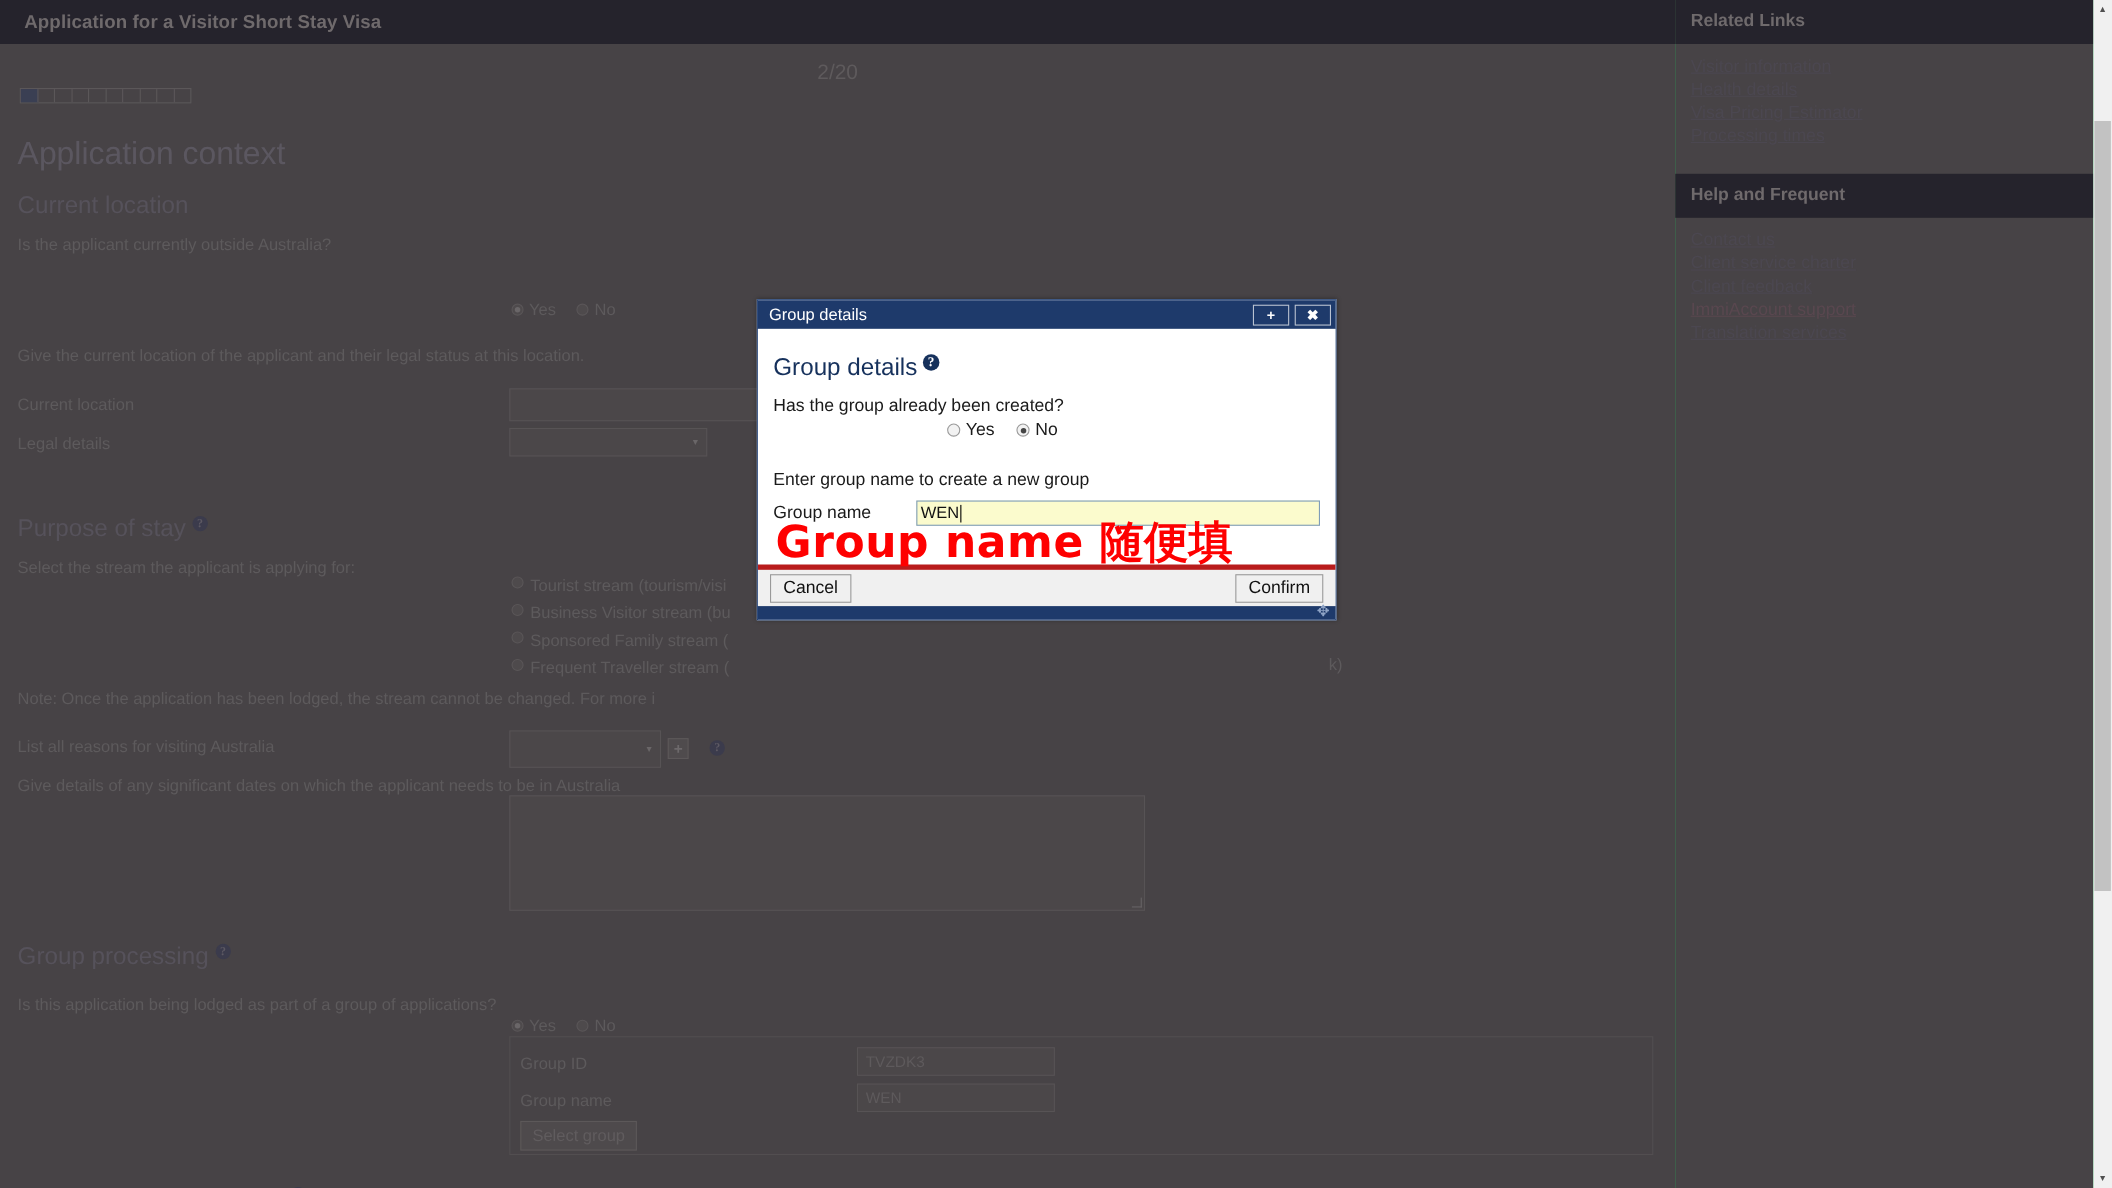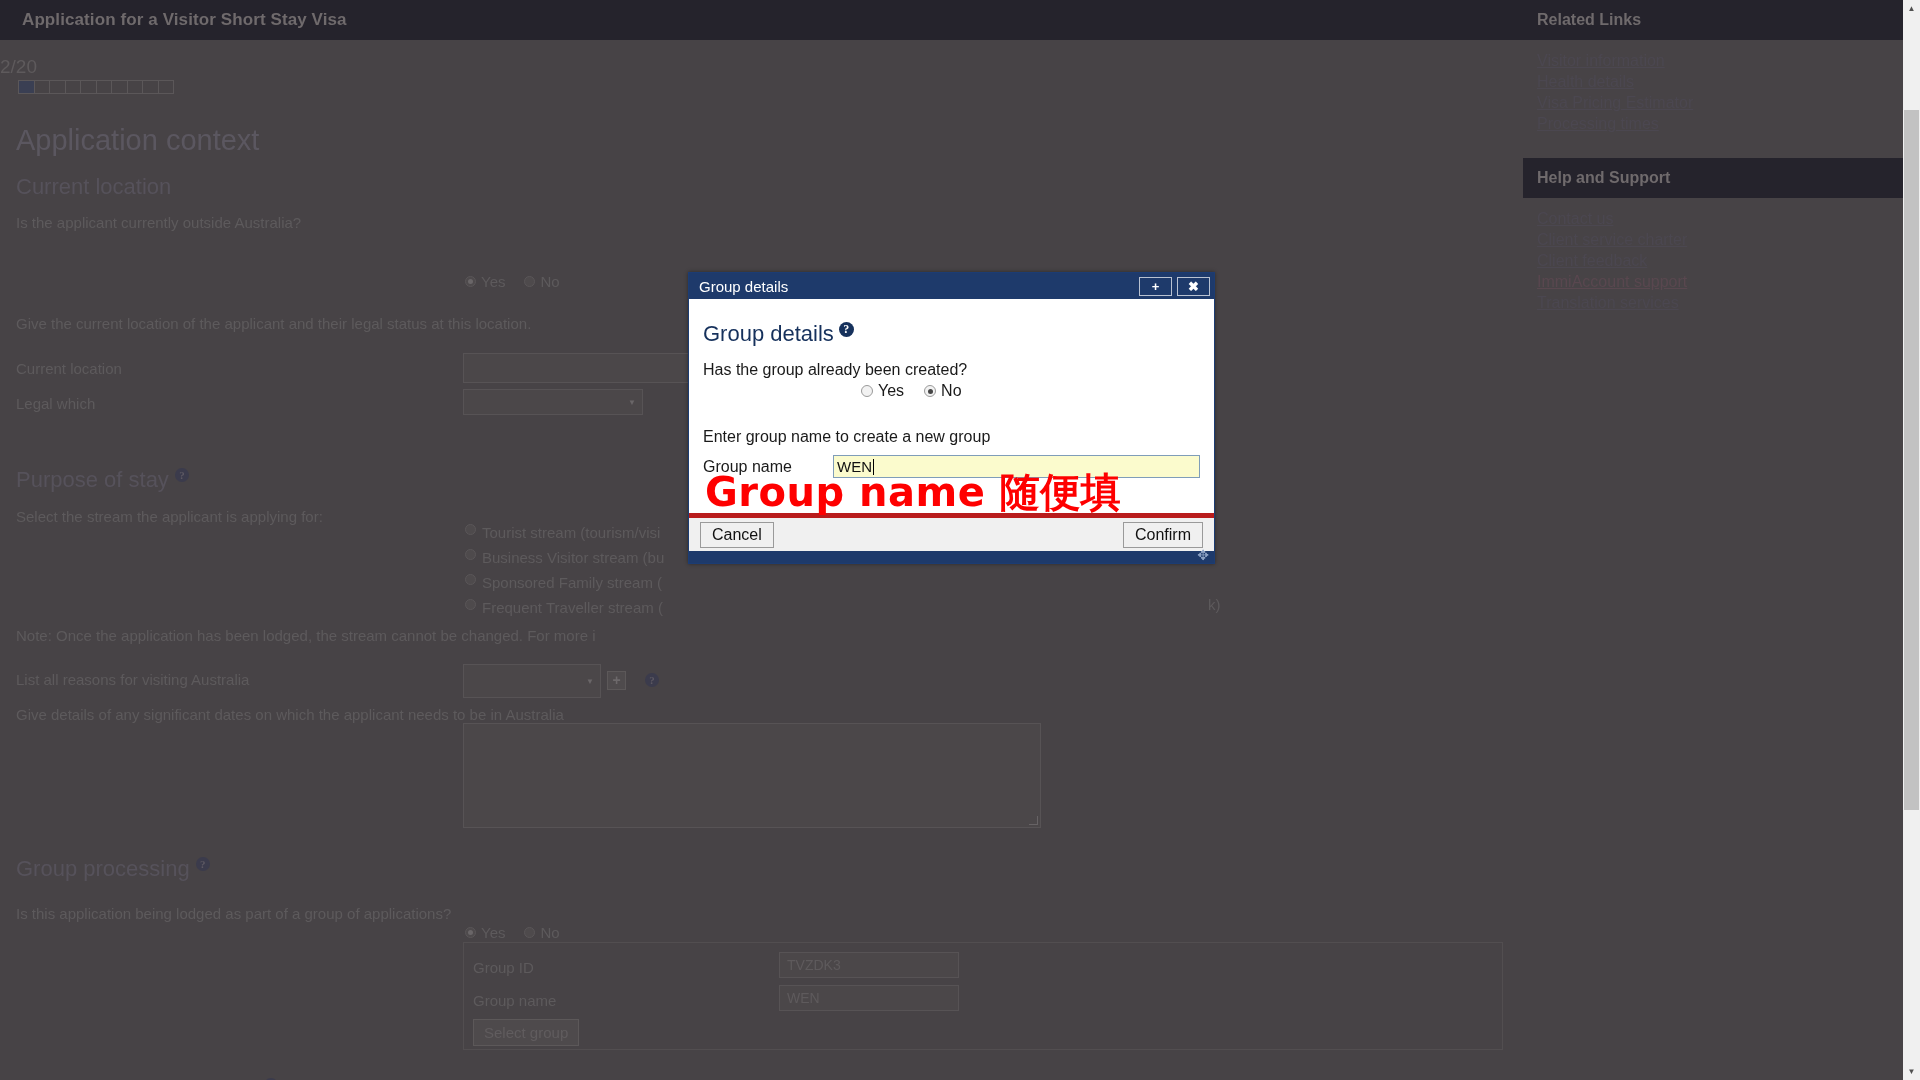--- a/index.html
+++ b/index.html
@@ -44,20 +44,21 @@
     width: 1523px;
     bottom: 0;
     background: #474346;
   }
 
   
   .step-counter {
     position: absolute;
     left: 0; top: 16px;
     width: 1523px;
+    text-align: center;
     color: #5e5a5c;
     font-size: 19px;
   }
   .progress {
     position: absolute;
     left: 18px; top: 40px;
     width: 156px; height: 14px;
     border: 1px solid #5b5759;
     display: flex;
   }
@@ -470,21 +471,21 @@
       <span>No</span>
     </div>
 
     <div class="lbl" style="left:16px; top:275px">Give the current location of the applicant and their legal status at this location.</div>
 
     <div class="lbl" style="left:16px; top:320px">Current location</div>
     <div class="field" style="left:463px; top:313px; width:350px; height:30px">
       <span class="val"></span>
     </div>
 
-    <div class="lbl" style="left:16px; top:355px">Legal which</div>
+    <div class="lbl" style="left:16px; top:355px">Legal details</div>
     <div class="field sel" style="left:463px; top:349px; width:180px; height:26px">
       <span class="val"></span>
     </div>
 
     <h2 class="h2" style="top:427px">
       <span>Purpose of stay</span><span class="qmark">?</span>
     </h2>
 
     <div class="lbl" style="left:16px; top:468px">Select the stream the applicant is applying for:</div>
 
@@ -561,21 +562,21 @@
       <div class="side-head">Related Links</div>
       <div class="side-body">
         <a class="side-link">Visitor information</a>
         <a class="side-link">Health details</a>
         <a class="side-link">Visa Pricing Estimator</a>
         <a class="side-link">Processing times</a>
       </div>
     </div>
 
     <div class="side-card">
-      <div class="side-head">Help and Support</div>
+      <div class="side-head">Help and Frequent</div>
       <div class="side-body">
         <a class="side-link">Contact us</a>
         <a class="side-link">Client service charter</a>
         <a class="side-link">Client feedback</a>
         <a class="side-link alt">ImmiAccount support</a>
         <a class="side-link">Translation services</a>
       </div>
     </div>
 
   </div>

